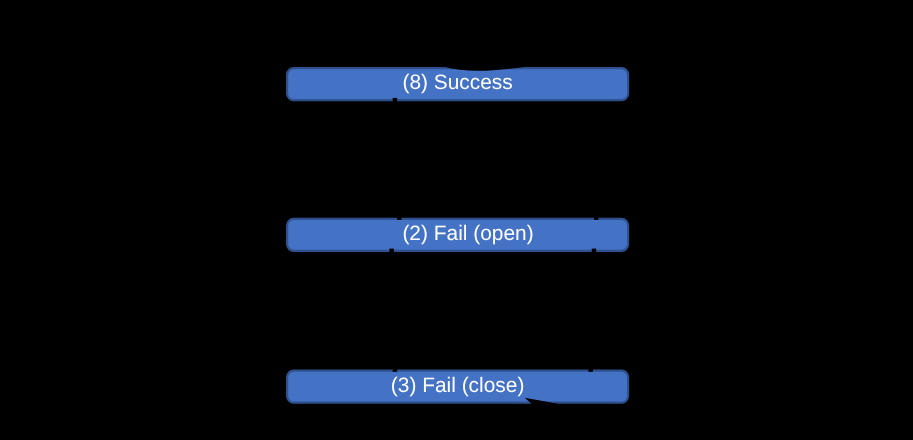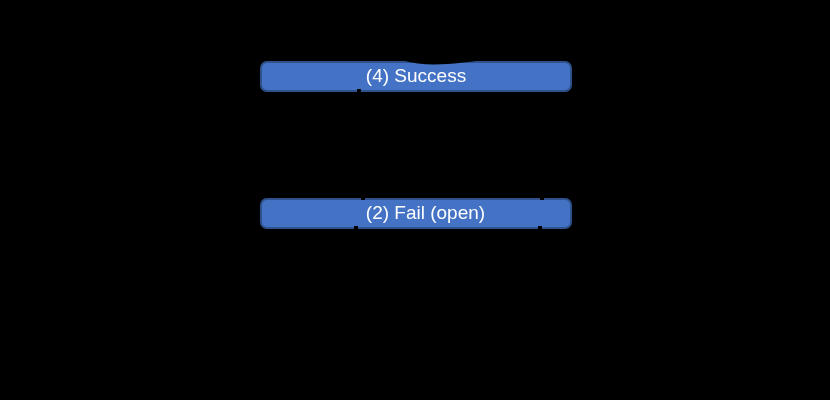--- a/index.html
+++ b/index.html
@@ -44,27 +44,30 @@
     top: 0;
     pointer-events: none;
   }
 </style>
 </head>
 <body>
 
 <div class="canvas">
 
   <div class="flow-box box-1">
-    <span class="flow-box-label">(4) Success</span>
+    <span class="flow-box-label">(8) Success</span>
   </div>
 
   <div class="flow-box box-2">
     <span class="flow-box-label">(2) Fail (open)</span>
   </div>
 
+  <div class="flow-box box-3">
+    <span class="flow-box-label">(3) Fail (close)</span>
+  </div>
 
   <svg class="artifacts" width="830" height="400" viewBox="0 0 830 400">
 
     <path d="M403,55 L489,55 L488,59.5 C460,63 428,68 403,60.5 Z" fill="#000000"></path>
     <path d="M477,361.5 L521,369.5 L486,369.5 Z" fill="#000000"></path>
     <rect x="357" y="89" width="4" height="4" fill="#000000"></rect>
     <rect x="529" y="58" width="3" height="2" fill="#000000"></rect>
     <rect x="361" y="196.5" width="4" height="3.5" fill="#000000"></rect>
     <rect x="540" y="196.5" width="4" height="3.5" fill="#000000"></rect>
     <rect x="354" y="226" width="4" height="4" fill="#000000"></rect>

